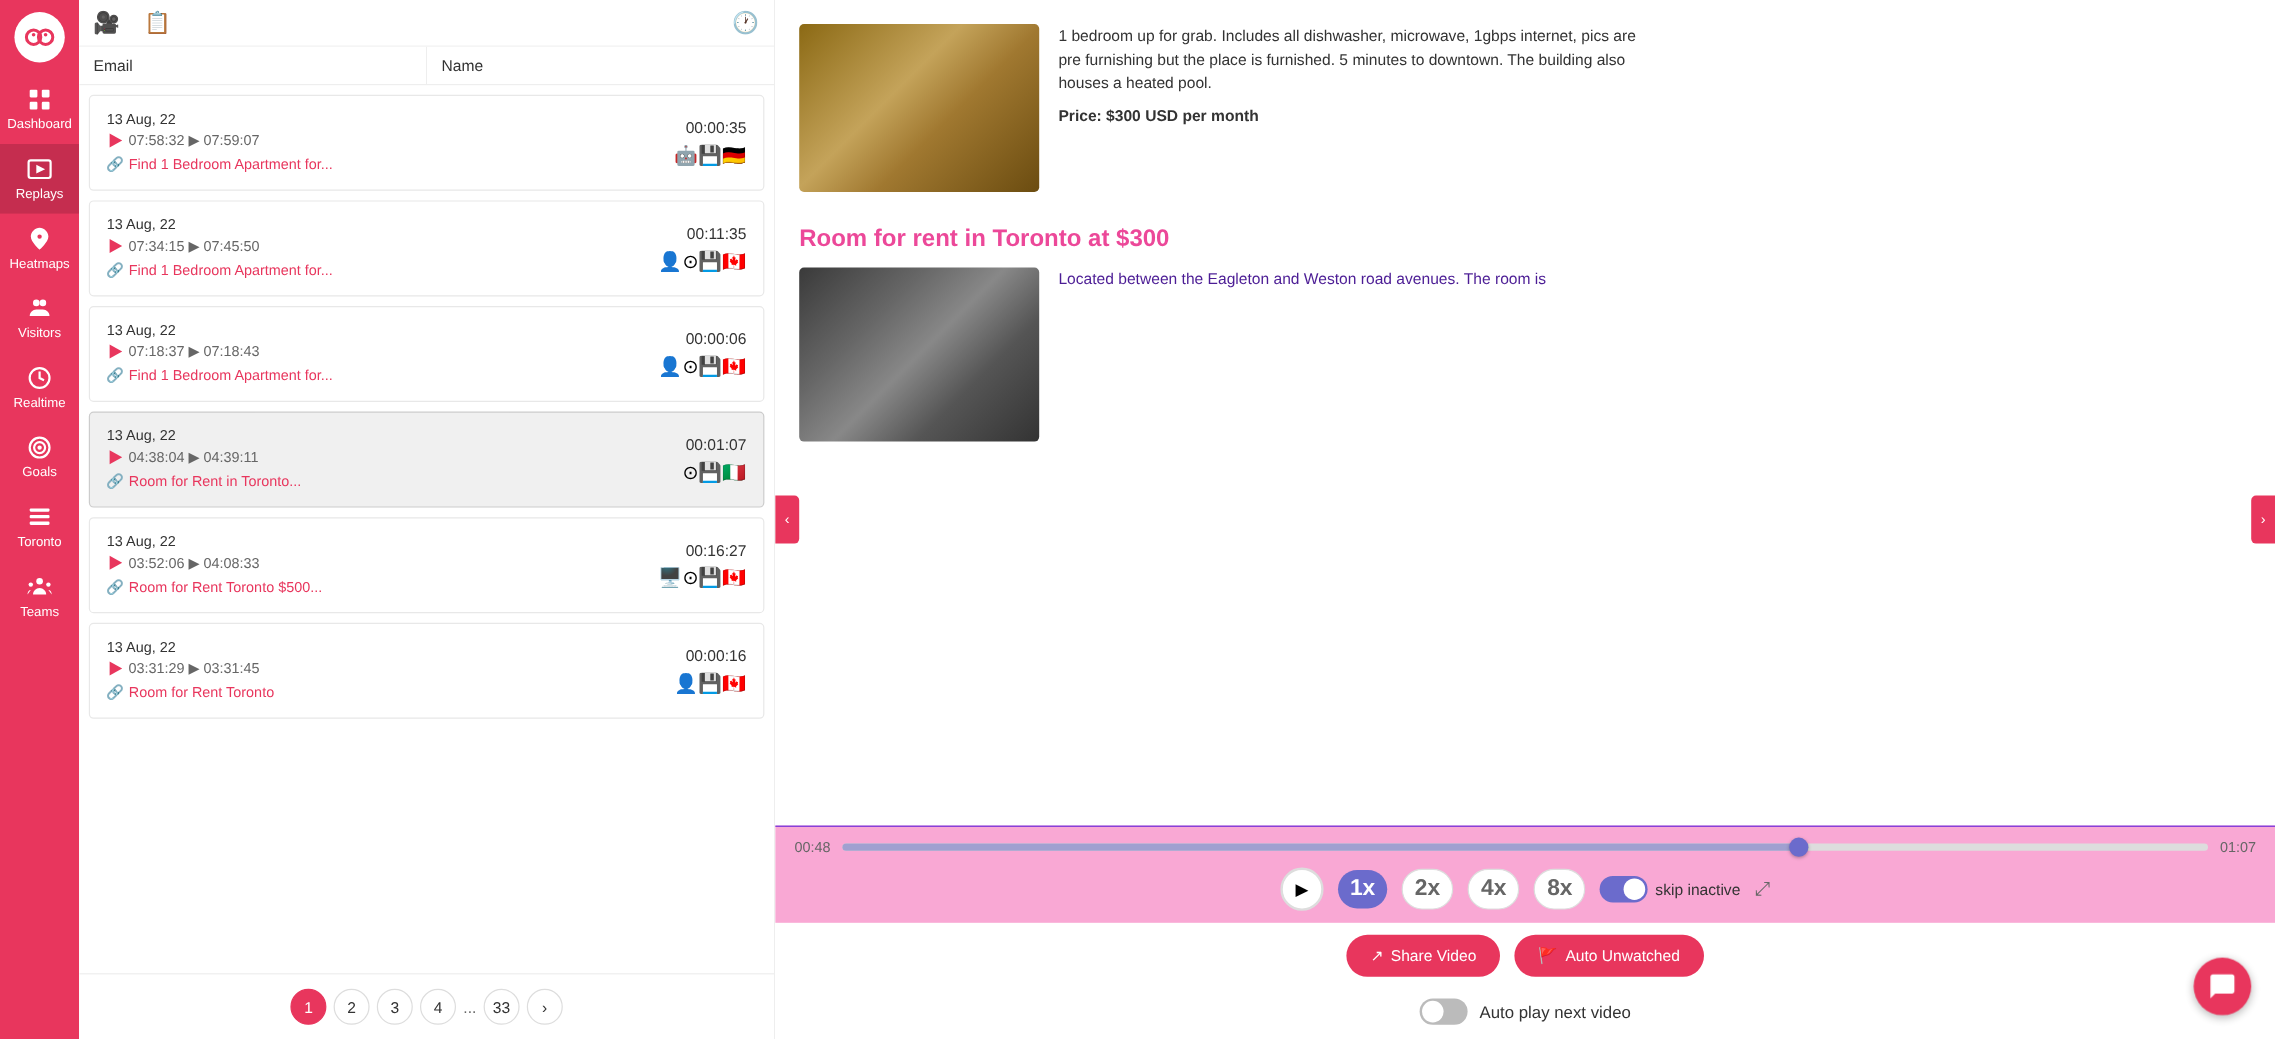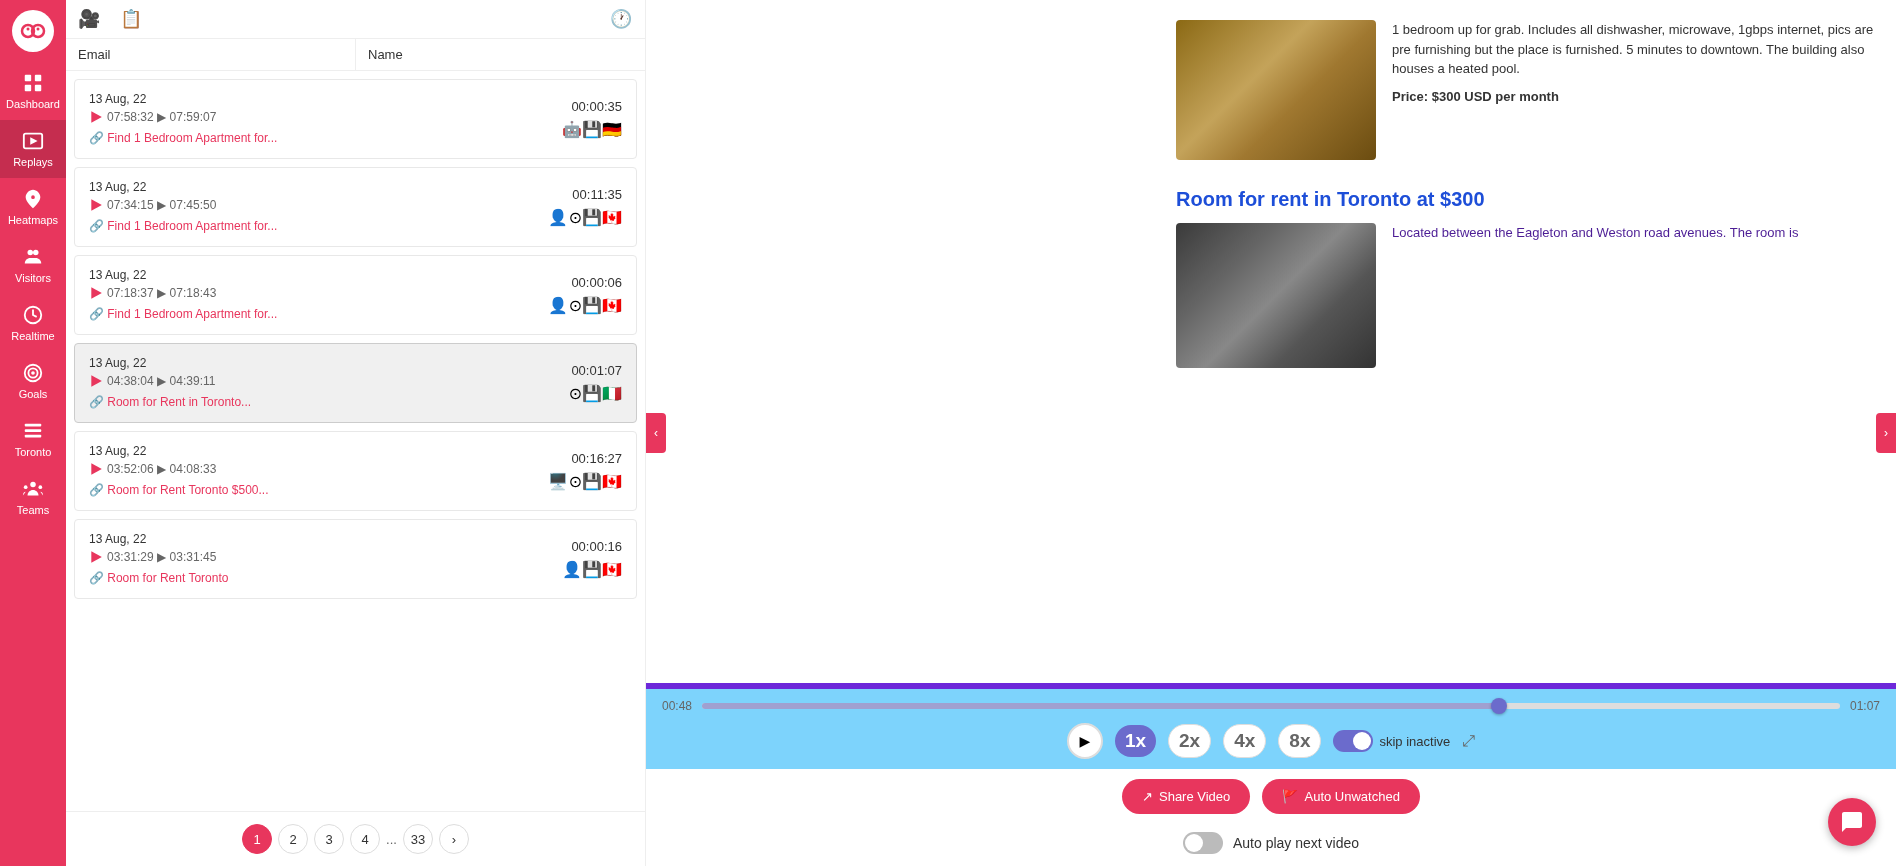--- a/index.html
+++ b/index.html
@@ -176,21 +176,21 @@
       overflow-y: auto;
       position: relative;
     }
 
     .video-viewport {
       width: 100%;
       min-height: 500px;
       background: white;
       display: flex;
       align-items: flex-start;
-      justify-content: flex-end;
+      justify-content: flex-start;
       padding: 20px;
     }
 
     .webpage-content {
       width: 100%;
       max-width: 700px;
     }
 
     .listing-image {
       width: 200px;
@@ -204,43 +204,43 @@
       font-size: 13px;
       color: #333;
       line-height: 1.5;
       margin-bottom: 8px;
     }
     .listing-text strong { font-weight: 600; }
 
     .listing-title {
       font-size: 20px;
       font-weight: 600;
-      color: #1d4ed8;
+      color: #ec4899;
       margin-bottom: 12px;
     }
 
     .listing-image-2 {
       width: 200px;
       height: 145px;
       background: linear-gradient(135deg, #555, #888, #444);
       border-radius: 4px;
       margin-bottom: 12px;
     }
 
     .listing-text-2 {
       font-size: 13px;
       color: #4c1d95;
       line-height: 1.5;
     }
 
     
     .video-controls {
-      border-top: 6px solid #6d28d9;
+      border-top: 1px solid #6d28d9;
       padding: 10px 16px;
-      background: #7dd3fc;
+      background: #f9a8d4;
       flex-shrink: 0;
     }
 
     .progress-bar-container {
       display: flex;
       align-items: center;
       gap: 10px;
       margin-bottom: 10px;
     }
     .time-label {

